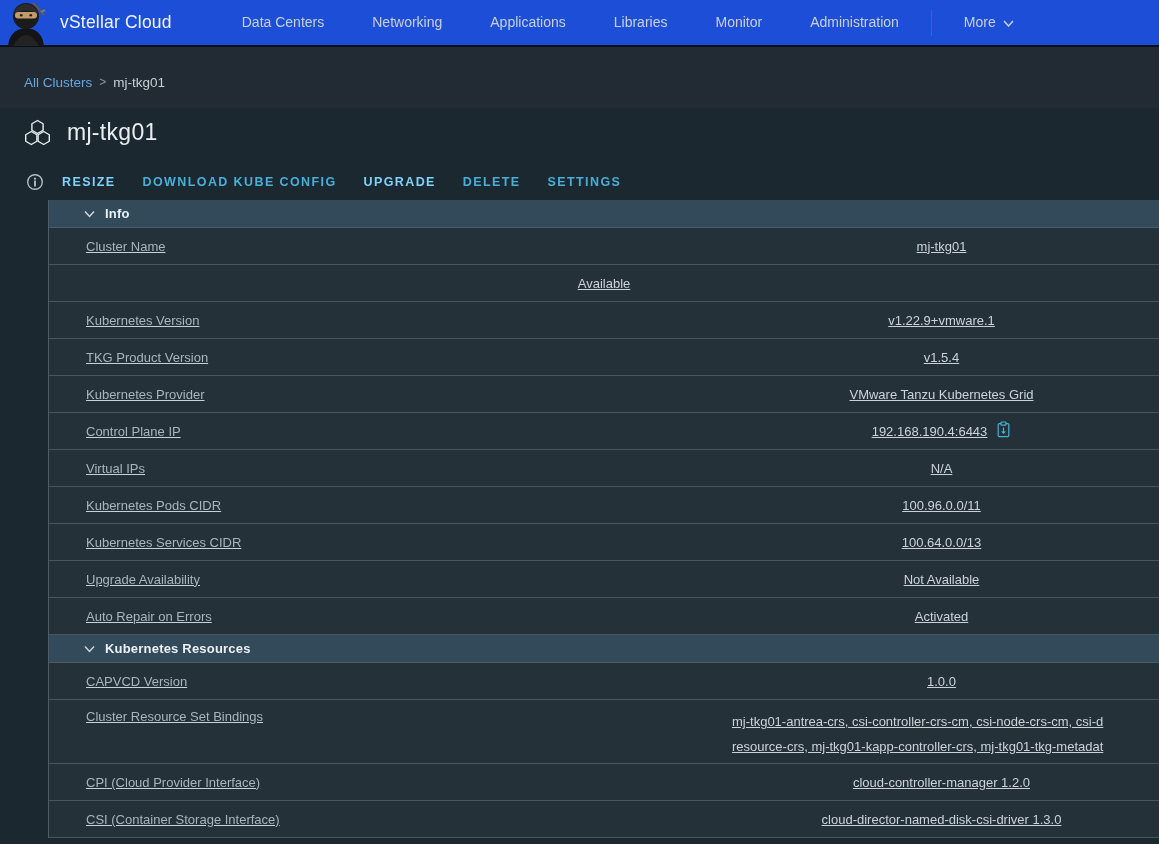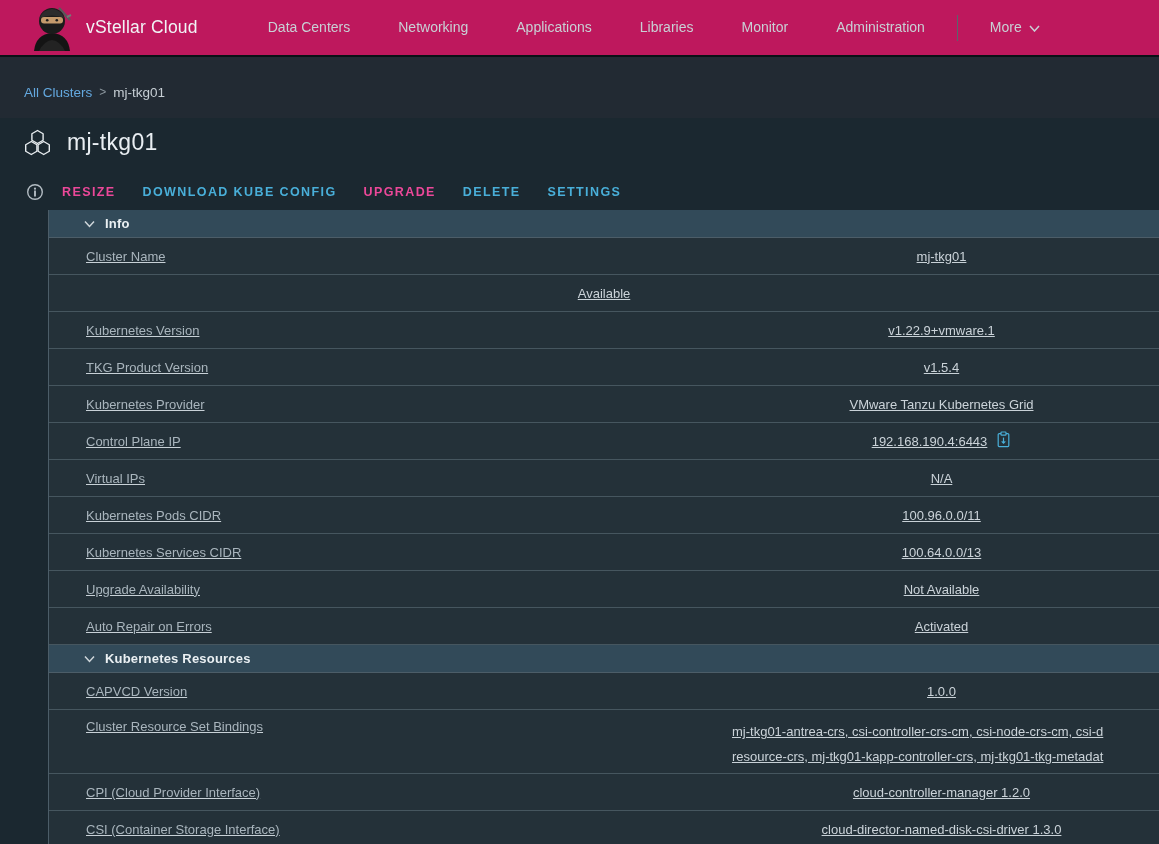--- a/index.html
+++ b/index.html
@@ -5,25 +5,25 @@
   * { box-sizing: border-box; margin: 0; padding: 0; }
   html,body { width: 1159px; height: 844px; overflow: hidden; }
   body {
     font-family: "Liberation Sans", "DejaVu Sans", sans-serif;
     background: #1b2830;
     color: #c8d1d7;
   }
 
   
   .topnav {
-    height: 57px;
-    background: #be185d;
+    height: 47px;
+    background: #1d4ed8;
     display: flex;
     align-items: center;
-    padding-left: 30px;
+    padding-left: 4px;
     border-bottom: 2px solid #0b1116;
   }
   .logo {
     width: 44px; height: 48px;
     margin-right: 12px;
     display: flex; align-items: center; justify-content: center;
   }
   .brand {
     color: #f1f4f6;
     font-size: 17.5px;
@@ -78,21 +78,21 @@
   }
   .info-icon { margin-right: 18px; display: inline-flex; cursor: pointer; }
   .action-buttons { display: flex; align-items: center; gap: 27px; }
   .action-btn {
     background: none; border: none;
     font-family: inherit;
     font-size: 12.5px; font-weight: 700; letter-spacing: 1.4px;
     color: #49afd9; cursor: pointer; white-space: nowrap;
     padding: 0;
   }
-  .action-btn.disabled { color: #ec4899; cursor: default; }
+  .action-btn.disabled { color: #7dd3fc; cursor: default; }
 
   
   .details-table {
     margin: 8px 0 0 48px;
     width: 1111px;
     border-left: 1px solid #4c5d68;
     overflow: hidden;
   }
   .section-row {
     height: 28px;

